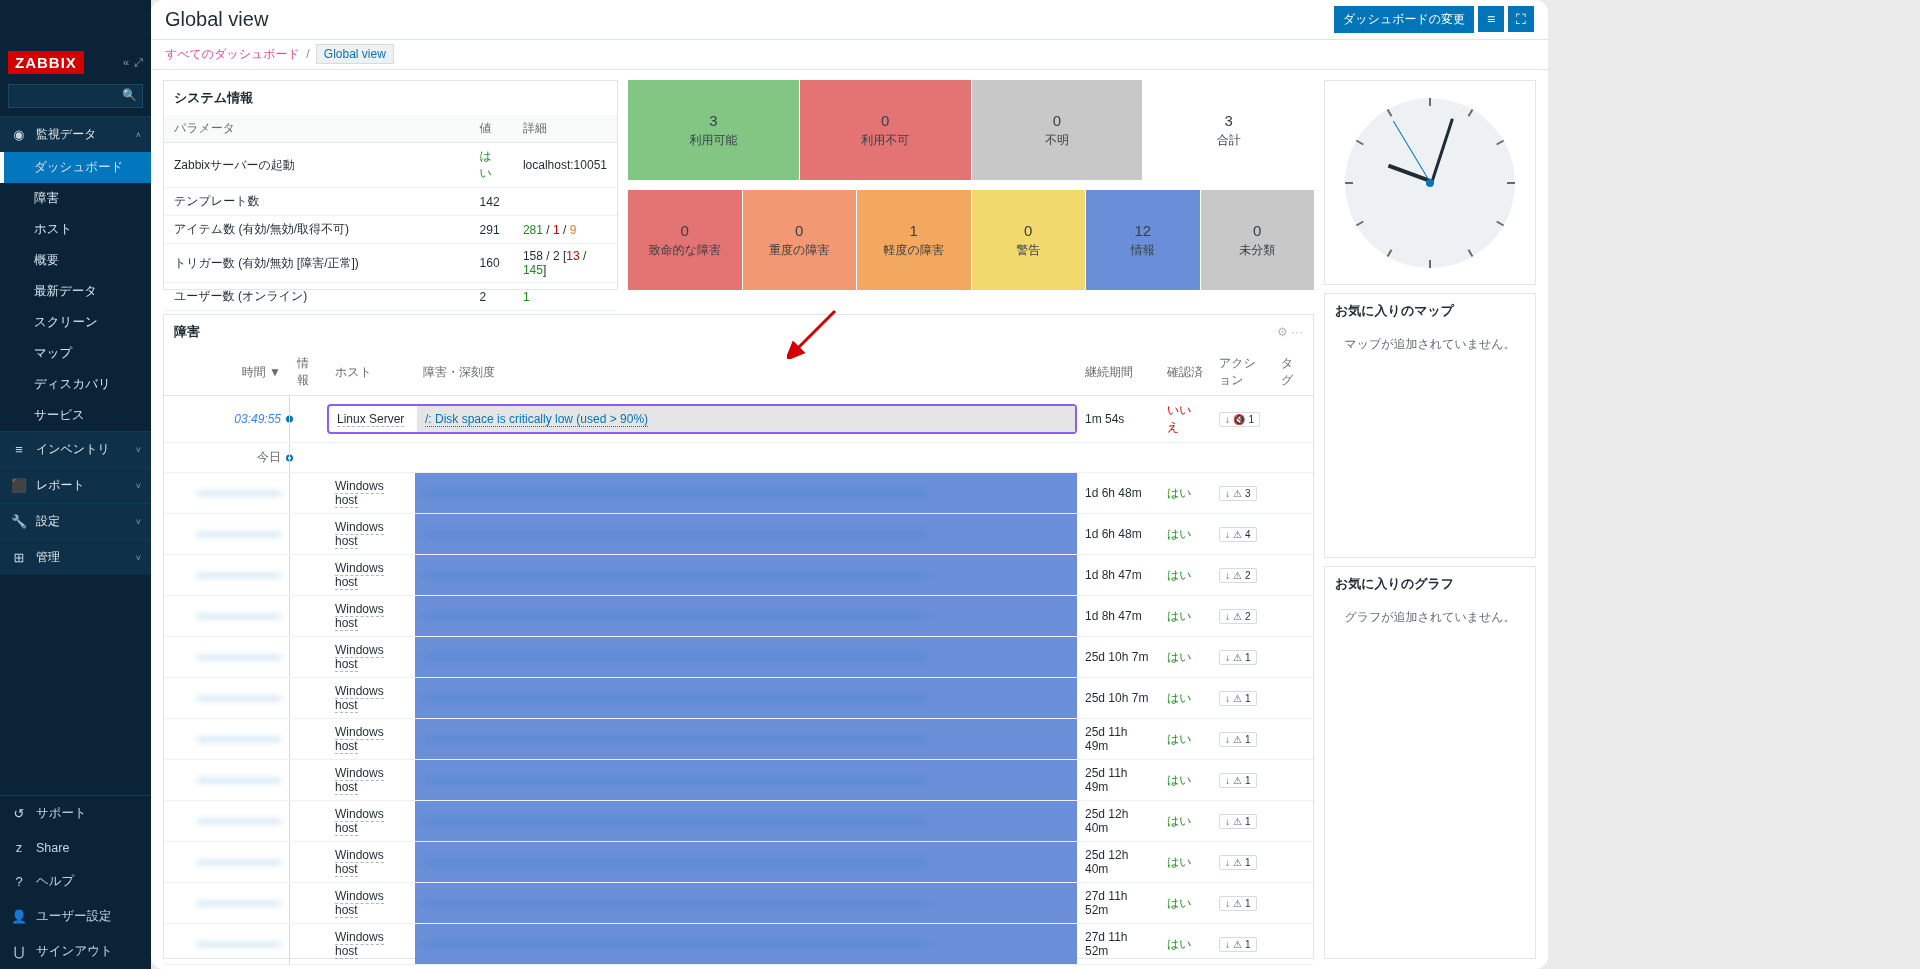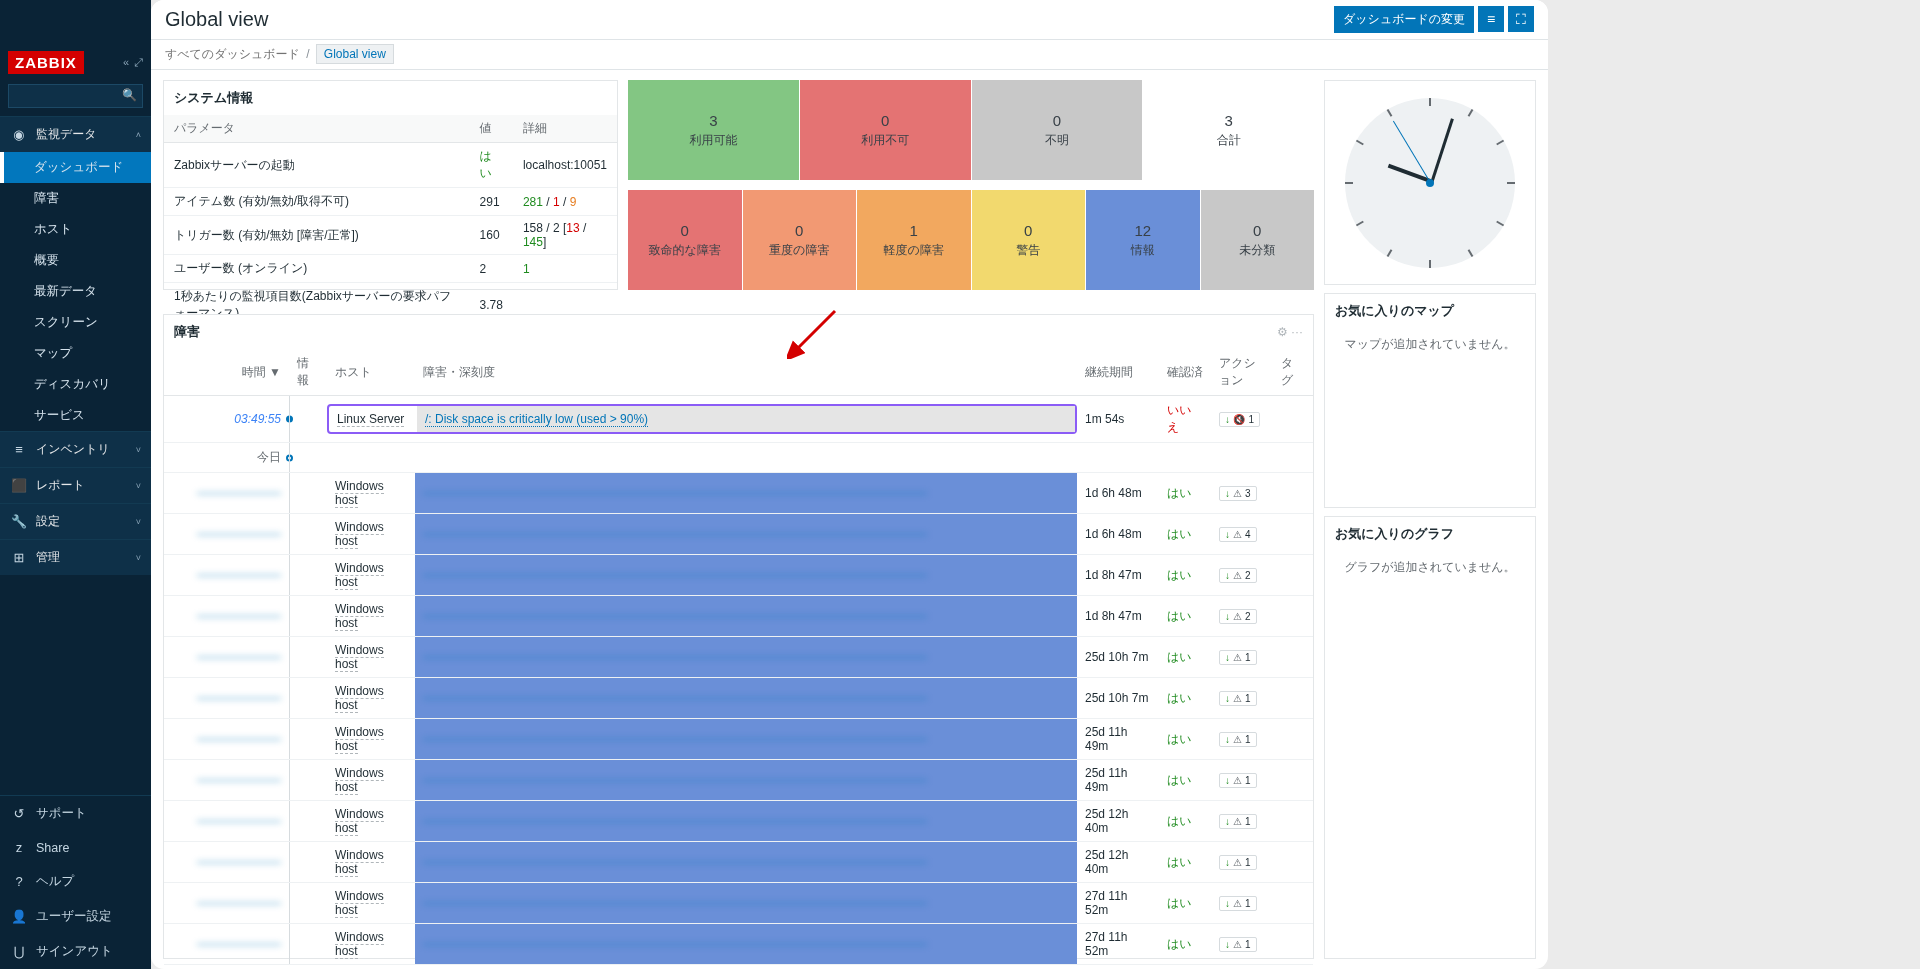--- a/index.html
+++ b/index.html
@@ -24,21 +24,21 @@
 .bot-item .ic { width: 18px; text-align: center; margin-right: 8px; font-size: 13px; }
 
 
 .main { flex: 1; display: flex; flex-direction: column; overflow: hidden; background: #fff; border-radius: 13px; }
 .header { display: flex; align-items: center; padding: 6px 14px; border-bottom: 1px solid #dfe4e7; background: #fff; }
 .page-title { font-size: 20px; font-weight: 400; color: #1f2c33; }
 .header-actions { margin-left: auto; display: flex; gap: 4px; }
 .btn-ch { background: #0275b8; color: #fff; border: none; padding: 5px 9px; font-size: 12px; cursor: pointer; }
 .btn-sq { background: #0275b8; color: #fff; border: none; width: 26px; height: 26px; cursor: pointer; font-size: 14px; display: flex; align-items: center; justify-content: center; }
 .breadcrumb { padding: 6px 14px; border-bottom: 1px solid #dfe4e7; font-size: 12px; }
-.breadcrumb a { color: #737373; text-decoration: none; }
+.breadcrumb a { color: #ec4899; text-decoration: none; }
 .breadcrumb .sep { color: #8a9299; margin: 0 3px; }
 .breadcrumb .cur { background: #eef1f3; border: 1px solid #d6dbde; padding: 2px 7px; color: #0275b8; }
 
 .dash { display: flex; gap: 10px; padding: 10px 12px; flex: 1; overflow: hidden; }
 .dash-main { flex: 1; display: flex; flex-direction: column; gap: 24px; min-width: 0; }
 .dash-side { width: 212px; display: flex; flex-direction: column; gap: 8px; }
 .widget { background: #fff; border: 1px solid #e3e6e8; }
 .widget-title { font-size: 13px; font-weight: bold; padding: 8px 10px; color: #1f2c33; }
 .widget-empty { text-align: center; color: #656b70; padding: 8px; font-size: 12px; }
 
@@ -201,20 +201,25 @@
                 <th style="width:310px">パラメータ</th>
                 <th style="width:40px">値</th>
                 <th>詳細</th>
               </tr>
                 </thead>
               <tbody id="sysinfo-body">
                   <tr>
                     <td>Zabbixサーバーの起動</td>
                     <td class="val-green">はい</td>
                     <td>localhost:10051</td>
+                  </tr>
+                  <tr>
+                    <td>テンプレート数</td>
+                    <td class="">142</td>
+                    <td></td>
                   </tr>
                   <tr>
                     <td>アイテム数 (有効/無効/取得不可)</td>
                     <td class="">291</td>
                     <td><span class="val-green">281</span><span class=""> / </span><span class="val-red">1</span><span class=""> / </span><span class="val-orange">9</span></td>
                   </tr>
                   <tr>
                     <td>トリガー数 (有効/無効 [障害/正常])</td>
                     <td class="">160</td>
                     <td><span class="">158 / 2 [</span><span class="val-red">13</span><span class=""> / </span><span class="val-green">145</span><span class="">]</span></td>
@@ -478,21 +483,21 @@
               <div class="clock-tick" style="transform: translate(-1px, -85px) rotate(120deg);"></div>
               <div class="clock-tick" style="transform: translate(-1px, -85px) rotate(150deg);"></div>
               <div class="clock-tick" style="transform: translate(-1px, -85px) rotate(180deg);"></div>
               <div class="clock-tick" style="transform: translate(-1px, -85px) rotate(210deg);"></div>
               <div class="clock-tick" style="transform: translate(-1px, -85px) rotate(240deg);"></div>
               <div class="clock-tick" style="transform: translate(-1px, -85px) rotate(270deg);"></div>
               <div class="clock-tick" style="transform: translate(-1px, -85px) rotate(300deg);"></div>
               <div class="clock-tick" style="transform: translate(-1px, -85px) rotate(330deg);"></div>
             </div>
         </div>
-        <div class="widget" style="height:215px">
+        <div class="widget" style="height:265px">
           <div class="widget-title">お気に入りのマップ</div>
           <div class="widget-empty">マップが追加されていません。</div>
         </div>
         <div class="widget" style="flex:1">
           <div class="widget-title">お気に入りのグラフ</div>
           <div class="widget-empty">グラフが追加されていません。</div>
         </div>
       </div>
     </div>
   </div>

